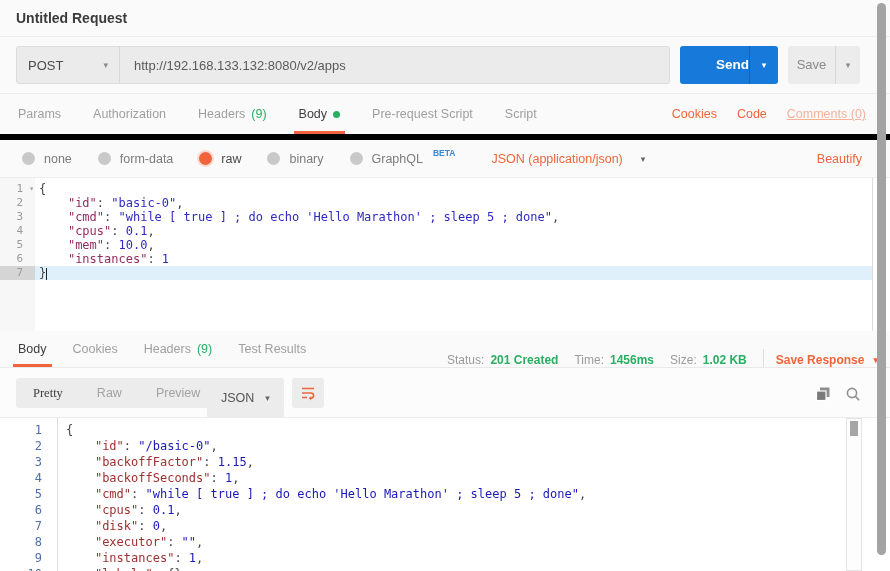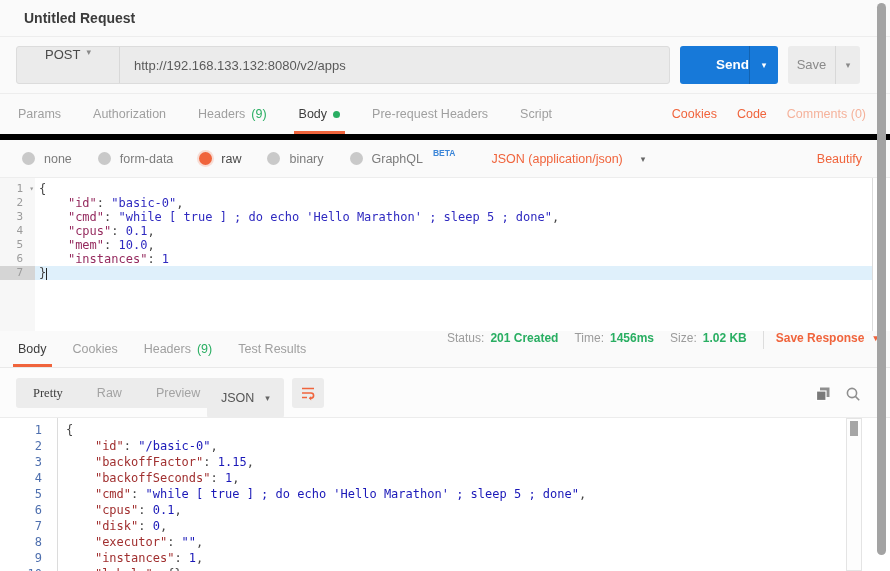--- a/index.html
+++ b/index.html
@@ -3,29 +3,29 @@
 <meta charset="utf-8">
 <style>
   * { box-sizing: border-box; margin: 0; padding: 0; }
   body { background:#fff; }
   .app { position:relative; width:890px; height:571px; background:#fff; overflow:hidden;
          font-family:"Liberation Sans", sans-serif; color:#3d3d3d; }
   .sec { position:absolute; left:0; width:890px; }
 
   
   .titlebar { top:0; height:37px; background:#fafafa; border-bottom:1px solid #ededed;
-              display:flex; align-items:center; padding-left:24px; }
+              display:flex; align-items:center; padding-left:16px; }
   .title { font-size:14px; font-weight:600; color:#3b3b3b; }
 
   
   .urlbar { top:37px; height:57px; background:#fafafa; border-bottom:1px solid #ededed; }
   .url-field { position:absolute; left:16px; top:9px; width:654px; height:38px;
                background:#ebebeb; border:1px solid #dcdcdc; border-radius:3px; display:flex; }
-  .method { width:103px; display:flex; align-items:flex-start; justify-content:space-between;
-            padding:0 28px; border-right:1px solid #d8d8d8; font-size:13px; color:#4a4a4a; cursor:pointer; }
+  .method { width:103px; display:flex; align-items:center; justify-content:space-between;
+            padding:0 11px; border-right:1px solid #d8d8d8; font-size:13px; color:#4a4a4a; cursor:pointer; }
   .caret { font-size:9px; color:#8a8a8a; }
   .url-input { flex:1; display:flex; align-items:center; padding:0 14px; font-size:13px; color:#5a5a5a; }
   .send-btn { position:absolute; left:680px; top:9px; width:98px; height:38px; background:#1779d9;
               border-radius:3px; display:flex; color:#fff; cursor:pointer; }
   .send-main { width:69px; text-align:right; line-height:38px; font-size:13.5px; font-weight:600; }
   .send-caret { flex:1; border-left:1px solid rgba(0,0,0,.18); display:flex; align-items:center;
                 justify-content:center; font-size:9px; color:#fff; }
   .save-btn { position:absolute; left:788px; top:9px; width:72px; height:38px; background:#ececec;
               border-radius:3px; display:flex; color:#8a8a8a; cursor:pointer; }
   .save-main { width:47px; text-align:center; line-height:38px; font-size:13px; }
@@ -39,21 +39,21 @@
               display:flex; align-items:stretch; padding-left:16px; font-size:12.5px; }
   .tab { display:flex; align-items:center; gap:6px; padding:0 2px; margin-right:28px;
          color:#9f9f9f; position:relative; cursor:pointer; white-space:nowrap; }
   .respmeta .tab { margin-right:22px; }
   .tab.active { color:#3d3d3d; }
   .tab.active::after { content:""; position:absolute; left:-3px; right:-3px; bottom:0; height:3px; background:#f0643c; }
   .tab .count { color:#29ae62; }
   .tab .dot { width:7px; height:7px; border-radius:50%; background:#29ae62; }
   .tabs-right { margin-left:auto; display:flex; align-items:center; gap:20px; padding-right:24px; font-size:12.5px; }
   .link-orange { color:#f0643c; cursor:pointer; }
-  .link-faded { color:#f5b29b; cursor:pointer; }
+  .link-faded { color:#f5b29b; cursor:pointer;text-decoration:underline; }
 
   
   .typebar { top:140px; height:38px; background:#fafafa; border-bottom:1px solid #ededed;
              display:flex; align-items:center; padding-left:22px; font-size:12.5px; color:#7c7c7c; }
   .radio-opt { display:flex; align-items:center; gap:9px; margin-right:26px; cursor:pointer; white-space:nowrap; }
   .radio-dot { width:13px; height:13px; border-radius:50%; background:#c9c9c9; }
   .radio-opt.selected .radio-dot { background:#f0643c; box-shadow:0 0 0 2px rgba(240,100,60,.2); }
   .radio-opt.selected { color:#4a4a4a; }
   .beta { color:#3c86d8; font-size:8.5px; font-weight:700; position:relative; top:-6px; margin-left:1px; }
   .content-type { color:#f0643c; display:flex; align-items:center; gap:18px; margin-left:10px; cursor:pointer; }
@@ -81,21 +81,21 @@
   .resp-gutter { position:absolute; left:0; top:0; width:56px; height:100%; padding-top:4px; }
   .respeditor .ln { height:16px; line-height:16px; text-align:right; padding-right:14px; color:#4e6fae; font-size:12px; }
   .resp-sep { position:absolute; left:57px; top:0; width:1px; height:100%; background:#dcdcdc; }
   .resp-code { position:absolute; left:58px; top:0; right:46px; height:100%; padding-top:4px; overflow:hidden; }
   .respeditor .cl { height:16px; line-height:16px; white-space:pre; padding-left:8px; }
   .resp-scroll { position:absolute; left:846px; top:0; width:16px; height:153px; background:#fdfdfd;
                  border:1px solid #e4e4e4; }
   .resp-thumb { width:8px; height:15px; background:#a6a6a6; margin:2px auto 0; cursor:pointer; }
 
   
-  .meta-right { margin-left:auto; display:flex; align-items:flex-start; padding-right:12px; font-size:12px; }
+  .meta-right { margin-left:auto; display:flex; align-items:flex-end; padding-right:12px; font-size:12px; }
   .meta-label { color:#9b9b9b; margin-right:6px; }
   .meta-value { color:#29ae62; font-weight:600; margin-right:16px; }
   .meta-div { width:1px; height:18px; background:#ddd; margin:0 12px 0 0; }
   .save-response { color:#f0643c; font-weight:600; display:flex; align-items:center; gap:9px; cursor:pointer; }
   .save-response .caret { color:#f0643c; }
 
   
   .resptoolbar { top:368px; height:50px; background:#fcfcfc; border-bottom:1px solid #ececec; }
   .seg { position:absolute; left:16px; top:10px; height:30px; background:#ececec; border-radius:3px;
          display:flex; align-items:center; font-size:12.5px; }
@@ -155,21 +155,21 @@
         </div>
         <div class="tab">
           <span>Headers</span>
           <span class="count">(9)</span>
         </div>
         <div class="tab active">
           <span>Body</span>
           <span class="dot"></span>
         </div>
         <div class="tab">
-          <span>Pre-request Headers</span>
+          <span>Pre-request Script</span>
         </div>
         <div class="tab">
           <span>Script</span>
         </div>
       </div>
     <div class="tabs-right">
       <span class="link-orange">Cookies</span>
       <span class="link-orange">Code</span>
       <span class="link-faded">Comments (0)</span>
     </div>

